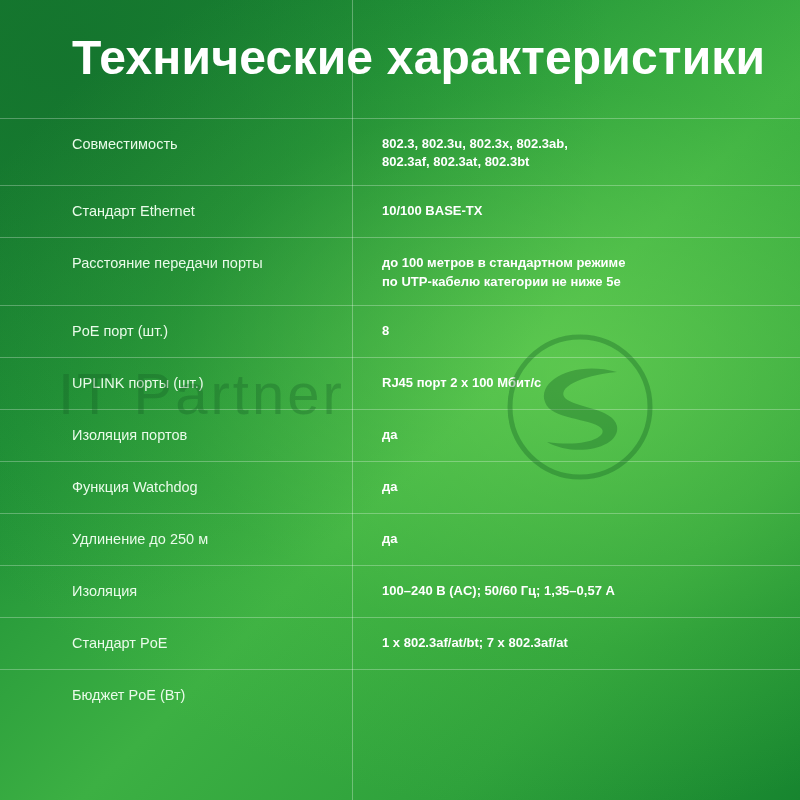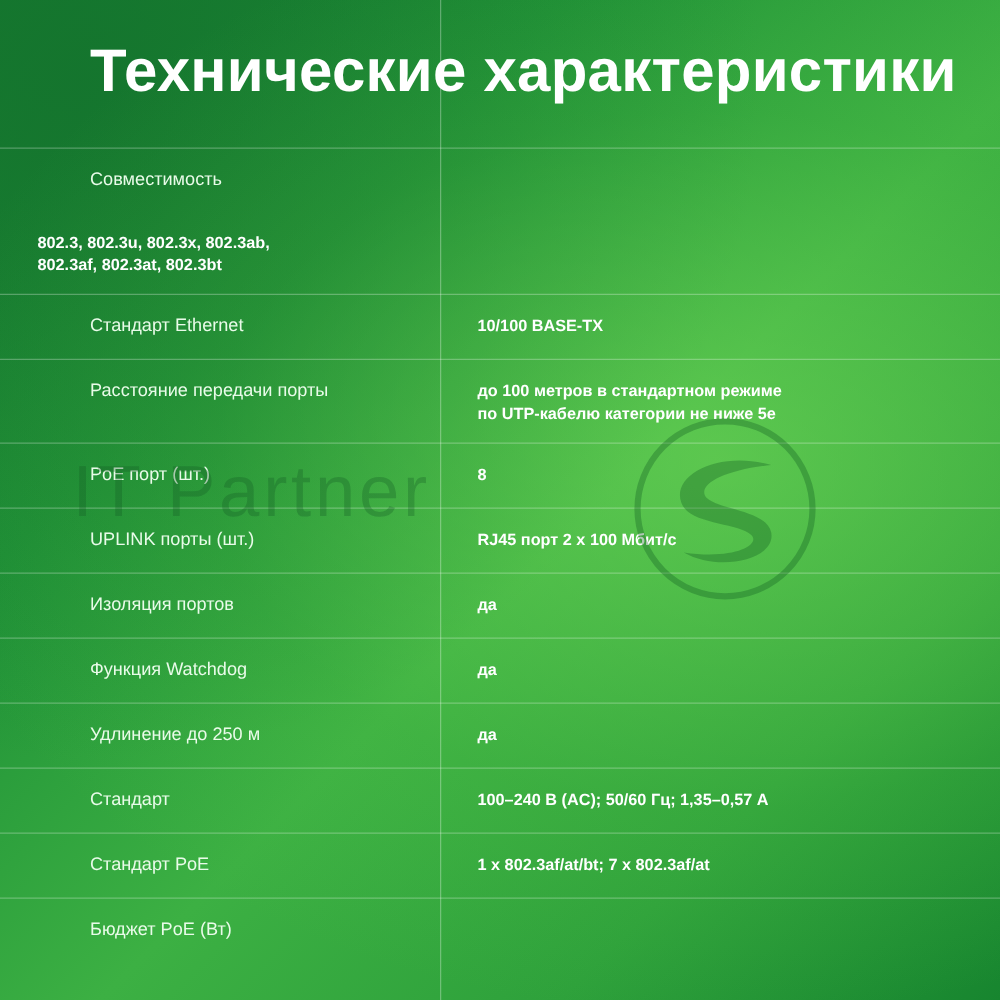--- a/index.html
+++ b/index.html
@@ -57,21 +57,20 @@
   .row {
     display: flex;
     align-items: flex-start;
     min-height: 52px;
     border-top: 1px solid rgba(255, 255, 255, 0.28);
     box-sizing: border-box;
     position: relative;
   }
   .row:first-child {
     border-top: 1px solid rgba(255, 255, 255, 0.28);
-    flex-direction: column;
   }
 
   .cell-label {
     width: 352px;
     box-sizing: border-box;
     padding: 16px 16px 14px 72px;
     color: #e9fbe9;
     font-size: 14.5px;
     line-height: 1.35;
   }
@@ -153,21 +152,21 @@
     </div>
     <div class="row">
       <div class="cell-label">Функция Watchdog</div>
       <div class="cell-value">да</div>
     </div>
     <div class="row">
       <div class="cell-label">Удлинение до 250 м</div>
       <div class="cell-value">да</div>
     </div>
     <div class="row">
-      <div class="cell-label">Стандарт</div>
+      <div class="cell-label">Изоляция</div>
       <div class="cell-value">100–240 В (AC); 50/60 Гц; 1,35–0,57 А</div>
     </div>
     <div class="row">
       <div class="cell-label">Стандарт PoE</div>
       <div class="cell-value">1 x 802.3af/at/bt; 7 x 802.3af/at</div>
     </div>
     <div class="row">
       <div class="cell-label">Бюджет PoE (Вт)</div>
     </div>
   </div>

